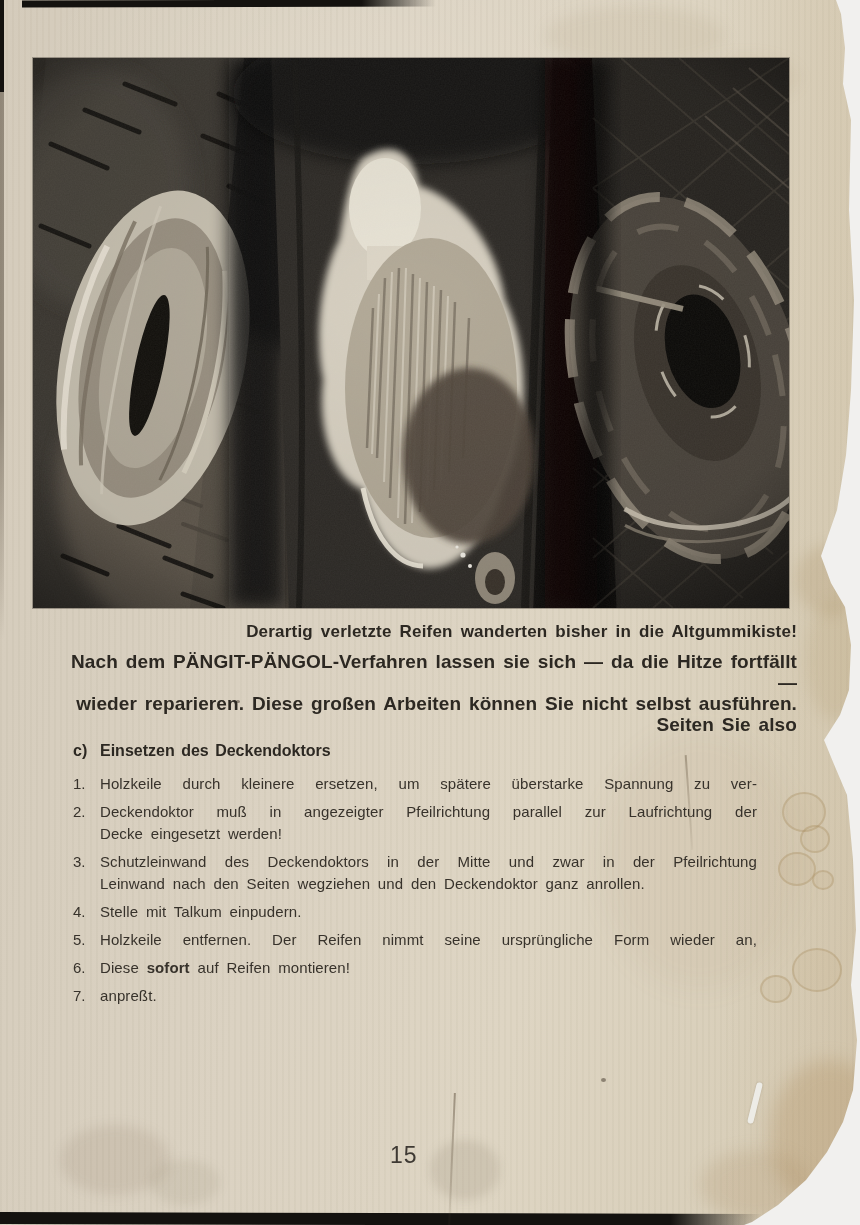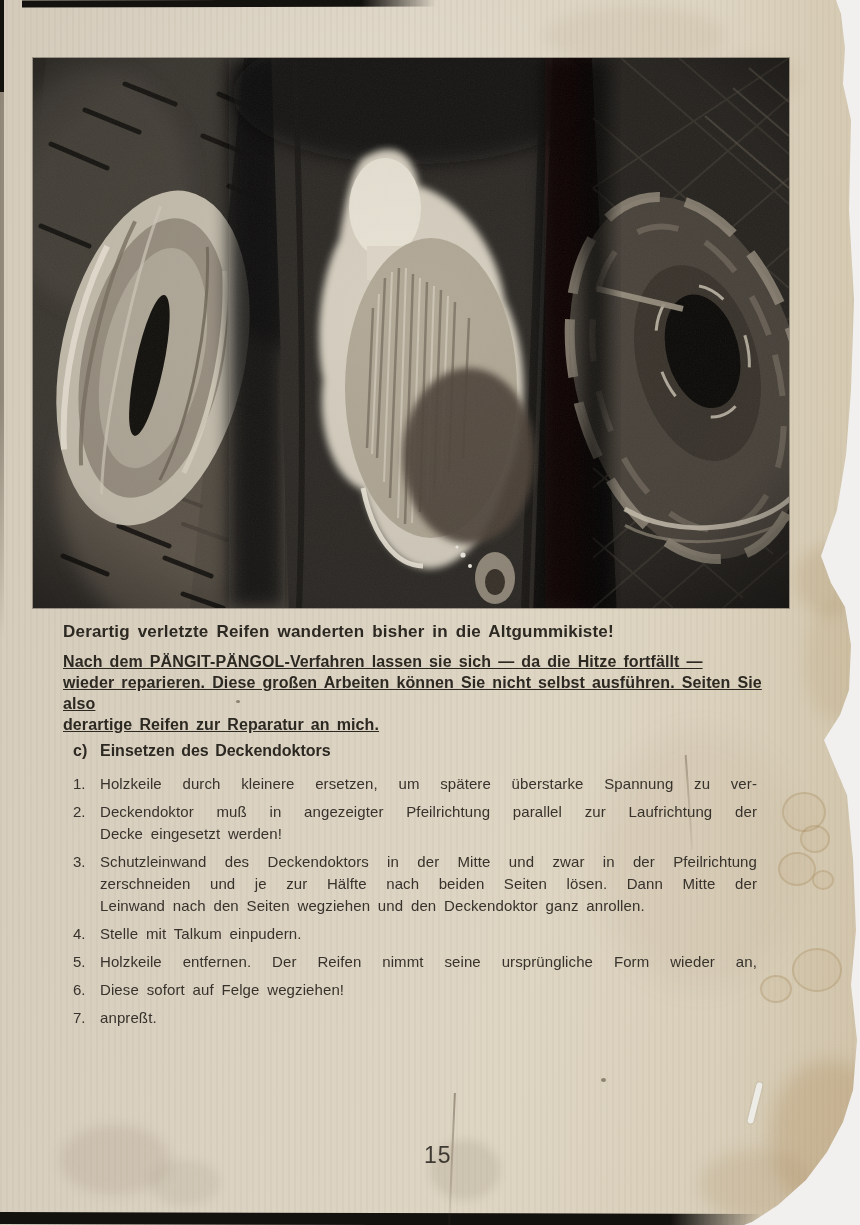--- a/index.html
+++ b/index.html
@@ -37,36 +37,36 @@
     background:linear-gradient(to bottom,#14120f 0 92px, rgba(82,72,58,.5) 92px 400px, rgba(82,72,58,0) 640px);}
   .edge-bottom{left:0;top:1213px;width:762px;height:12px;
     background:linear-gradient(to right,#14120f 0 88%, rgba(20,18,15,0));
     transform:rotate(.15deg);}
   .photo{
     position:absolute;left:33px;top:58px;width:756px;height:550px;margin:0;
     background:#161412;box-shadow:0 0 0 1px rgba(40,35,28,.35);
   }
   .photo svg{display:block;width:100%;height:100%;}
   .caption{
-    position:absolute;left:63px;top:622px;width:734px;text-align:left;
+    position:absolute;left:63px;top:622px;width:734px;text-align:right;
     color:#2c2822;
   }
   .caption-headline{font-size:17px;font-weight:bold;letter-spacing:.2px;word-spacing:3px;}
-  .caption-par{margin-top:9px;font-size:16px;font-weight:bold;line-height:21px;word-spacing:2.5px;letter-spacing:.1px;text-decoration:underline;}
+  .caption-par{margin-top:9px;font-size:19px;font-weight:bold;line-height:21px;word-spacing:2.5px;letter-spacing:.1px;}
   .section{position:absolute;left:73px;top:742px;width:684px;color:#37322b;}
   .section-head{display:flex;font-size:16px;font-weight:bold;color:#2c2822;margin-bottom:13px;word-spacing:2px;}
   .section-label{width:27px;flex:none;}
   .item{display:flex;margin-bottom:6px;font-size:15px;line-height:22px;}
   .item-num{width:27px;flex:none;}
   .item-lines{flex:1;min-width:0;}
   .jline{text-align:justify;text-align-last:justify;word-spacing:3.5px;letter-spacing:.1px;}
   .jline.final{text-align-last:left;}
-  .bw{font-weight:normal;}
+  .bw{font-weight:bold;}
   .pagenum{
-    position:absolute;left:424px;top:1142px;font-size:23px;letter-spacing:1px;color:#3e3933;
+    position:absolute;left:390px;top:1142px;font-size:23px;letter-spacing:1px;color:#3e3933;
   }
   .stain{position:absolute;border-radius:50%;pointer-events:none;}
   .ring{border:2px solid rgba(158,128,82,.28);background:rgba(190,160,110,.10);filter:blur(.6px);}
   .soft{filter:blur(7px);}
   .crease{
     position:absolute;left:451px;top:1093px;width:2px;height:132px;
     background:linear-gradient(rgba(92,78,58,.5), rgba(92,78,58,.08));
     transform:rotate(2.5deg);pointer-events:none;
   }
   .crack{
@@ -258,21 +258,20 @@
       <rect width="756" height="550" filter="url(#grainF)" opacity=".5"></rect>
       <rect width="756" height="550" fill="url(#vig)"></rect>
     </svg>
   </figure>
 
   <div class="caption">
     <div class="caption-headline">Derartig verletzte Reifen wanderten bisher in die Altgummikiste!</div>
     <div class="caption-par">
       <div>Nach dem PÄNGIT-PÄNGOL-Verfahren lassen sie sich — da die Hitze fortfällt —</div>
       <div>wieder reparieren. Diese großen Arbeiten können Sie nicht selbst ausführen. Seiten Sie also</div>
-      <div>derartige Reifen zur Reparatur an mich.</div>
     </div>
   </div>
 
   <div class="section">
     <div class="section-head">
       <span class="section-label">c)</span>
       <span>Einsetzen des Deckendoktors</span>
     </div>
 
     <div class="item">
@@ -287,21 +286,20 @@
       <div class="item-lines">
         <div class="jline"><span>Deckendoktor muß in angezeigter Pfeilrichtung parallel zur Laufrichtung der</span><b class="bw"></b><span></span></div>
         <div class="jline final"><span>Decke eingesetzt werden!</span><b class="bw"></b><span></span></div>
       </div>
     </div>
 
     <div class="item">
       <span class="item-num">3.</span>
       <div class="item-lines">
         <div class="jline"><span>Schutzleinwand des Deckendoktors in der Mitte und zwar in der Pfeilrichtung</span><b class="bw"></b><span></span></div>
-        <div class="jline"><span>zerschneiden und je zur Hälfte nach beiden Seiten lösen. Dann Mitte der</span><b class="bw"></b><span></span></div>
         <div class="jline final"><span>Leinwand nach den Seiten wegziehen und den Deckendoktor ganz anrollen.</span><b class="bw"></b><span></span></div>
       </div>
     </div>
 
     <div class="item">
       <span class="item-num">4.</span>
       <div class="item-lines">
         <div class="jline final"><span>Stelle mit Talkum einpudern.</span><b class="bw"></b><span></span></div>
       </div>
     </div>
@@ -309,21 +307,21 @@
     <div class="item">
       <span class="item-num">5.</span>
       <div class="item-lines">
         <div class="jline"><span>Holzkeile entfernen. Der Reifen nimmt seine ursprüngliche Form wieder an,</span><b class="bw"></b><span></span></div>
       </div>
     </div>
 
     <div class="item">
       <span class="item-num">6.</span>
       <div class="item-lines">
-        <div class="jline final"><span>Diese </span><b class="bw">sofort</b><span> auf Felge wegziehen!</span></div>
+        <div class="jline final"><span>Diese </span><b class="bw">sofort</b><span> auf Reifen montieren!</span></div>
       </div>
     </div>
 
     <div class="item">
       <span class="item-num">7.</span>
       <div class="item-lines">
         <div class="jline final"><span>anpreßt.</span><b class="bw"></b><span></span></div>
       </div>
     </div>
   </div>

